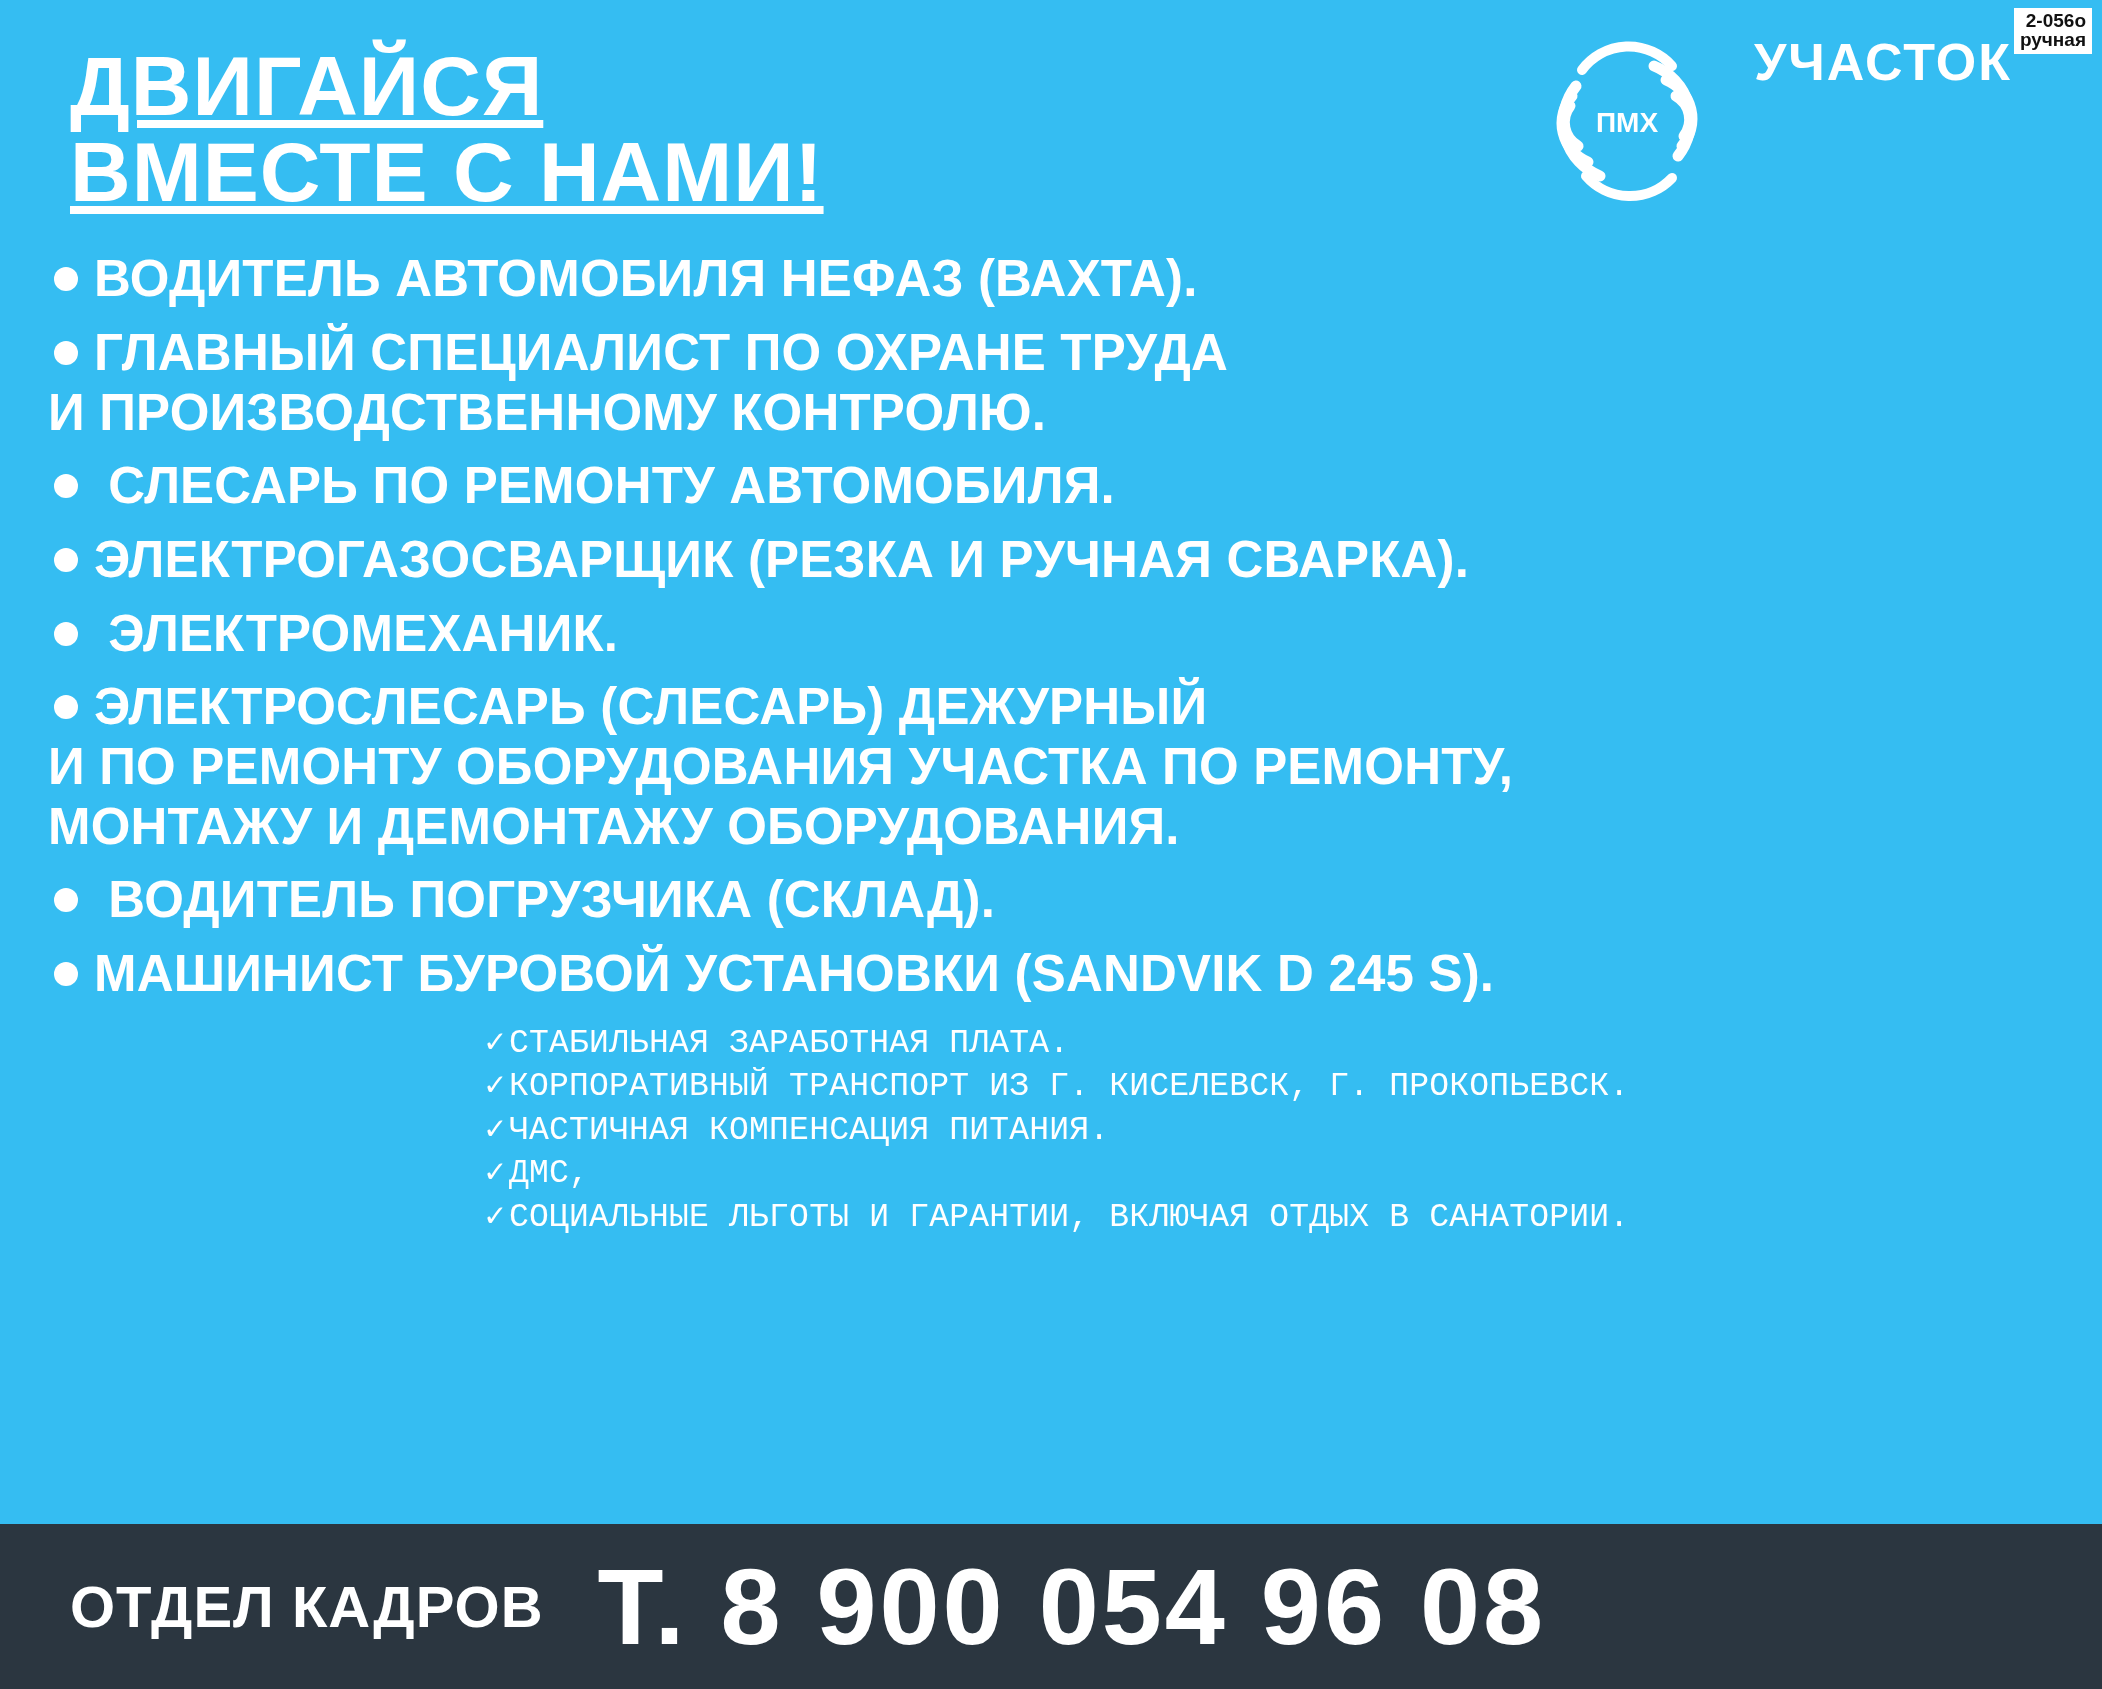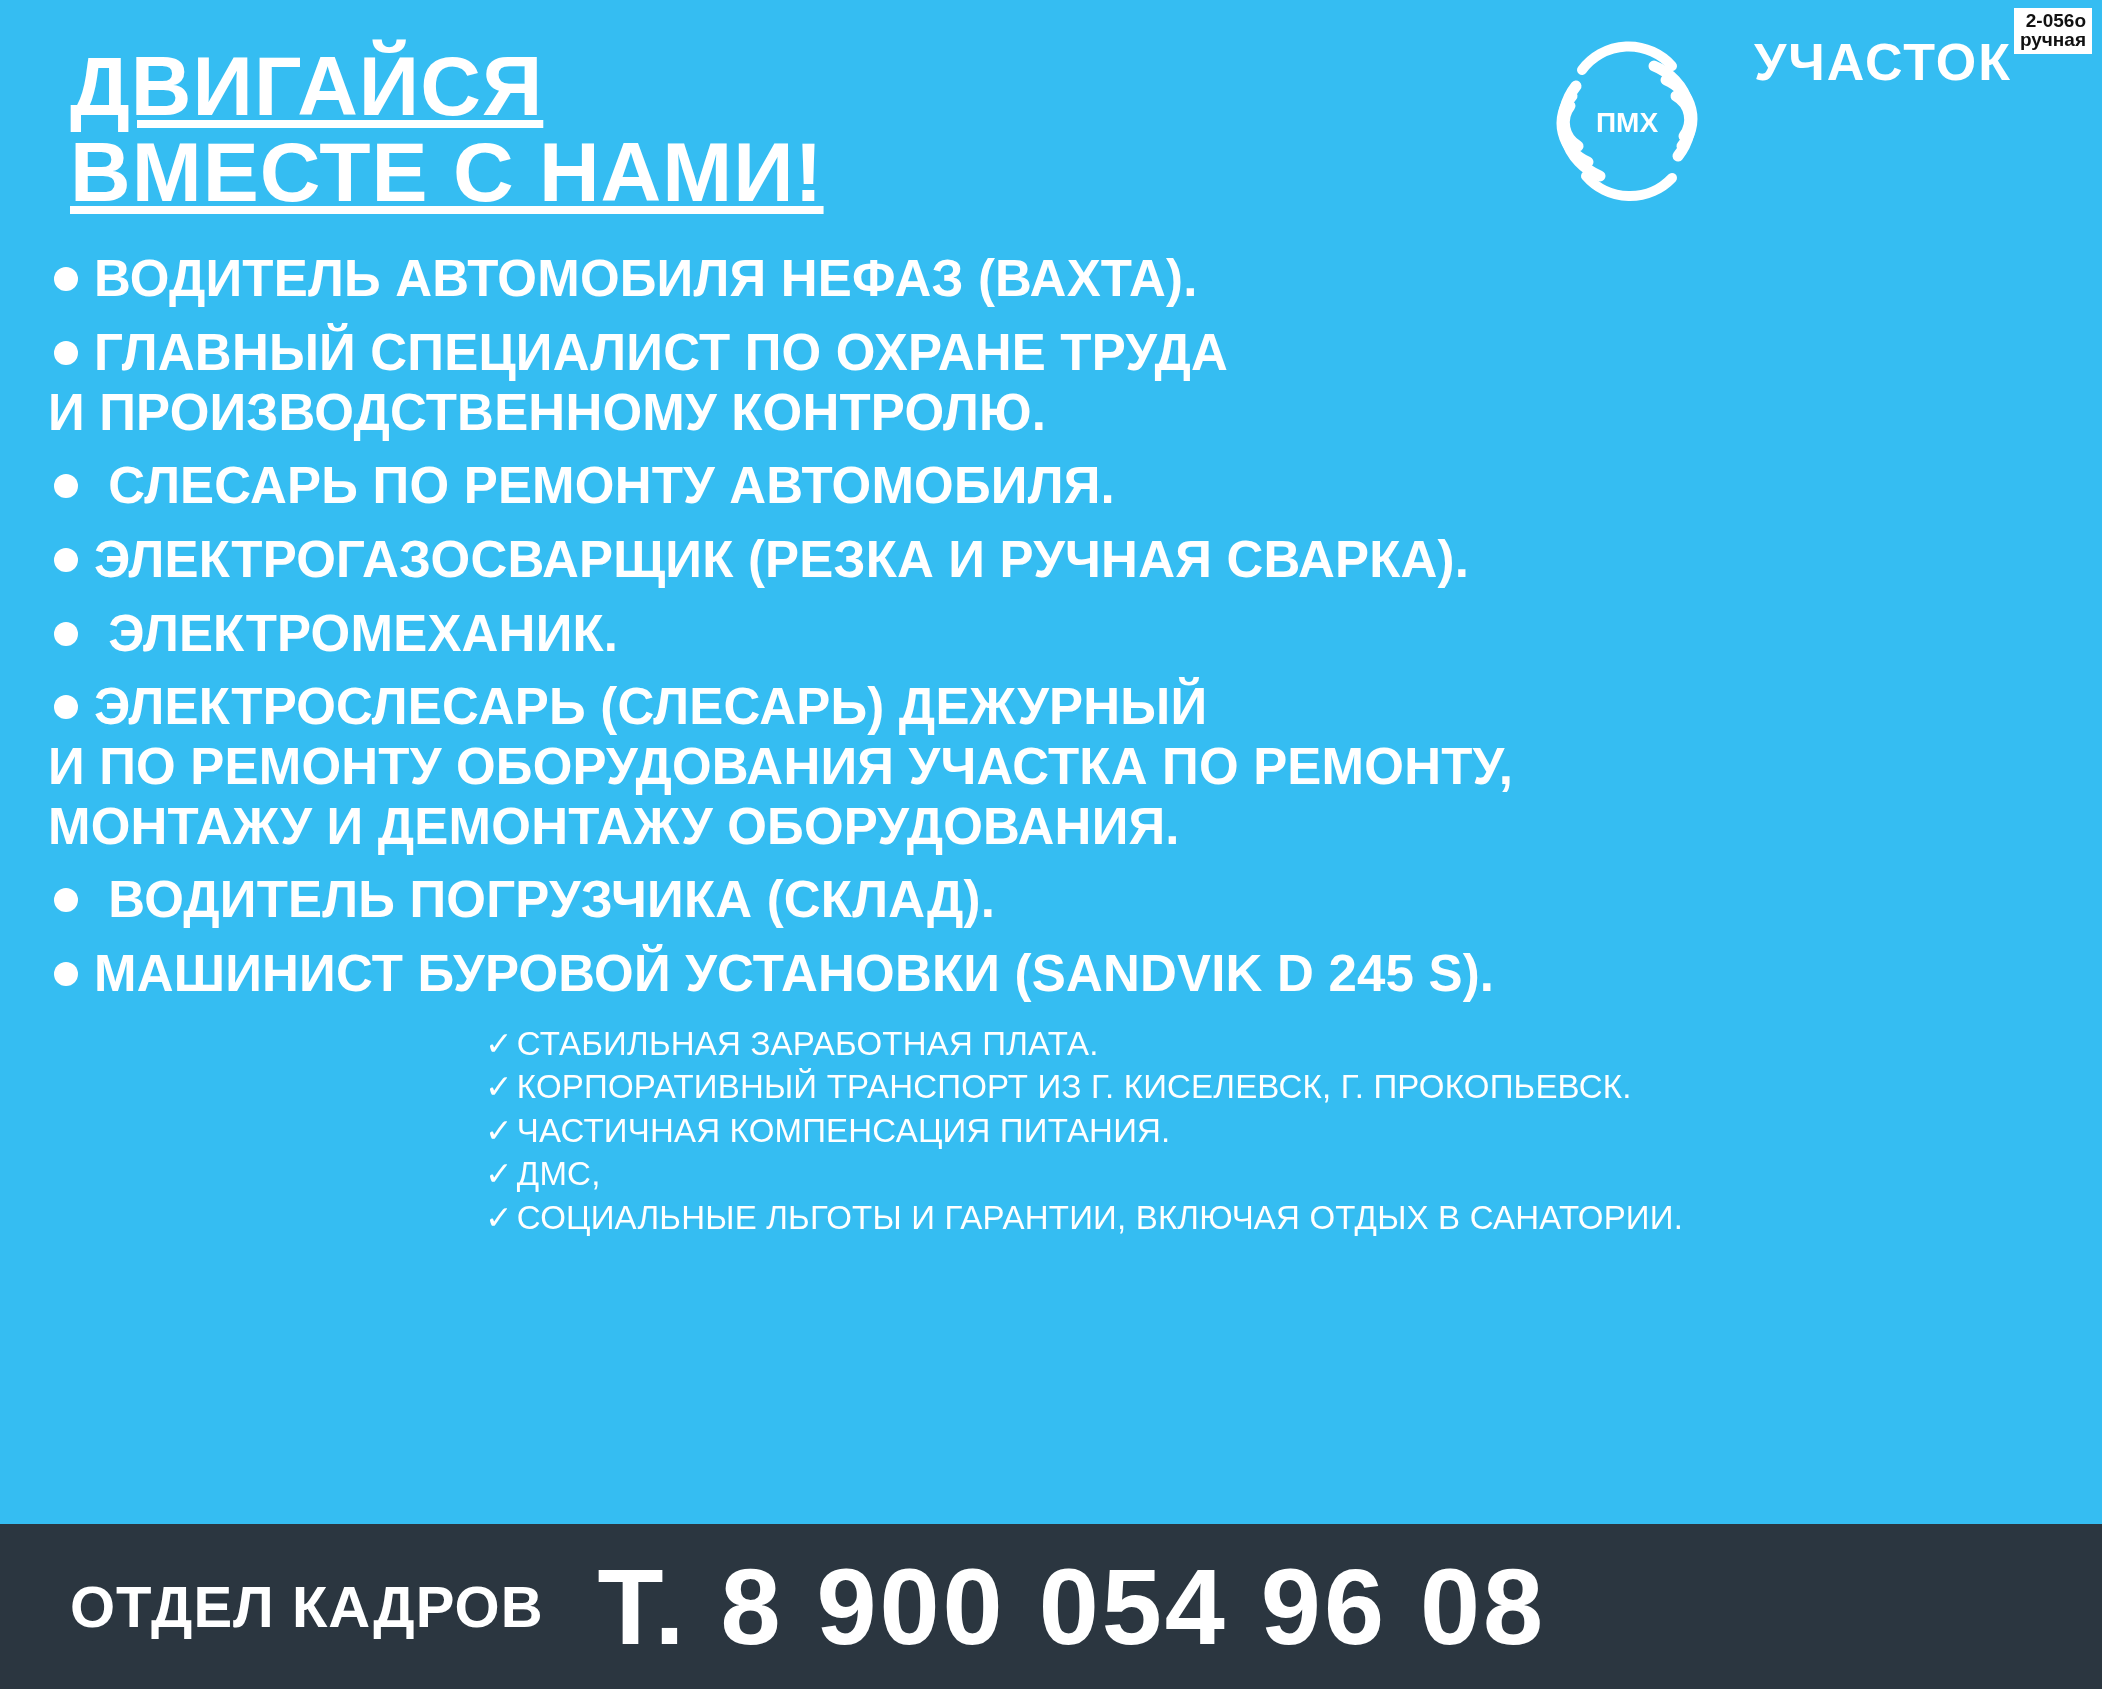--- a/index.html
+++ b/index.html
@@ -106,20 +106,21 @@
     margin: 18px 0 0 0;
     padding: 0 40px 0 485px;
     color: #ffffff;
   }
   .benefit {
     font-size: 33px;
     line-height: 1.32;
     letter-spacing: 0.2px;
     text-transform: uppercase;
     white-space: nowrap;
+    font-family: Liberation Mono, monospace;
   }
   .benefit .check {
     font-size: 33px;
     margin-right: 4px;
   }
 
   
   .footer {
     position: absolute;
     left: 0;

